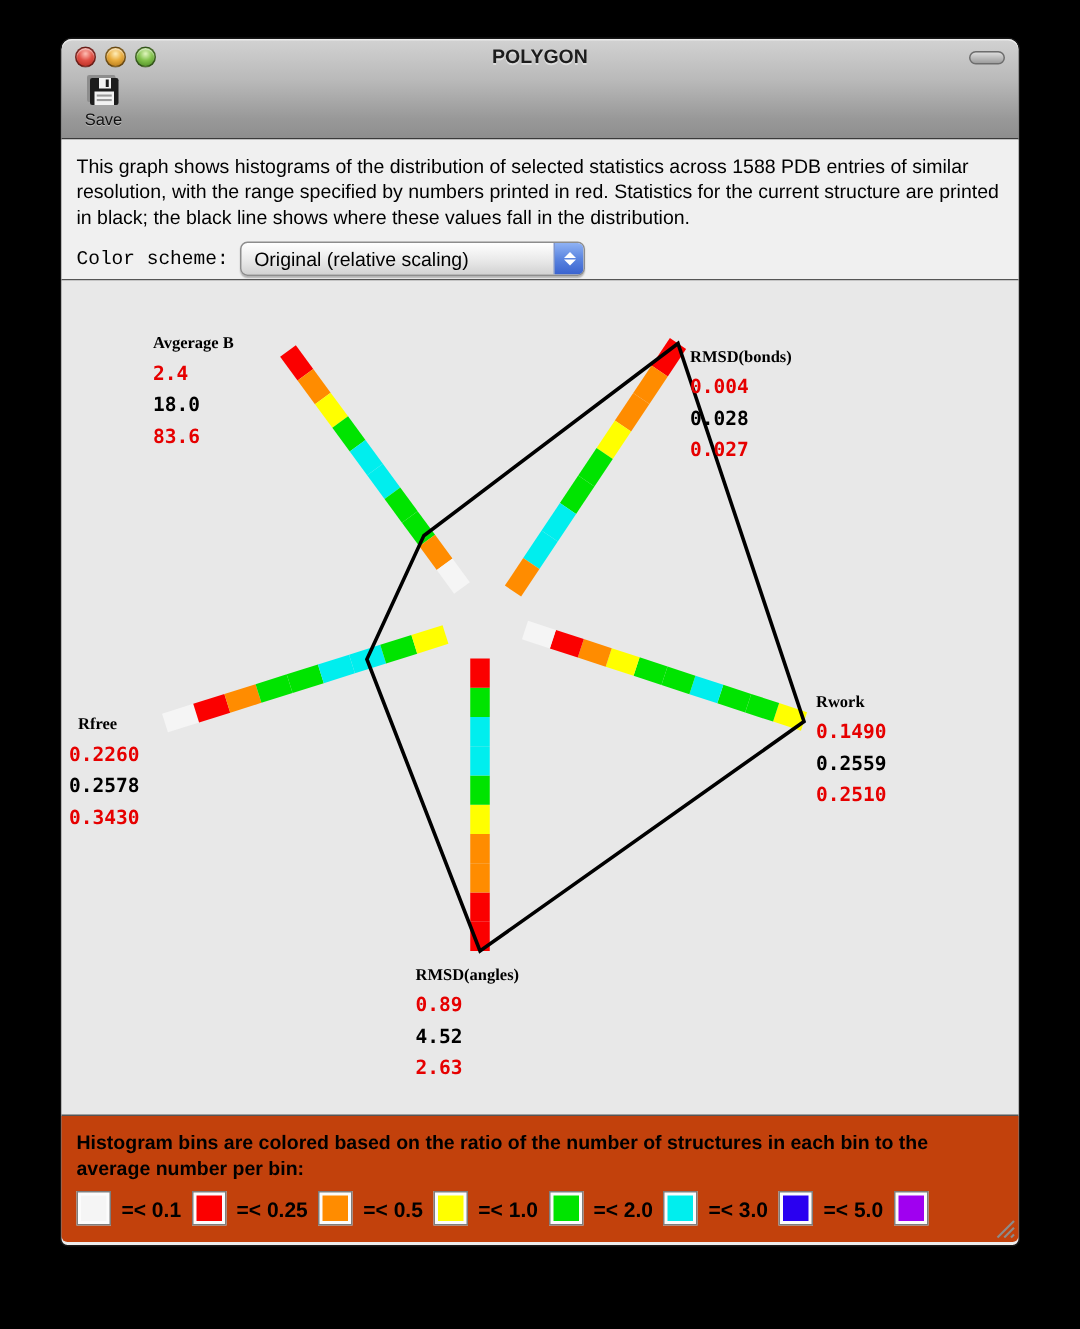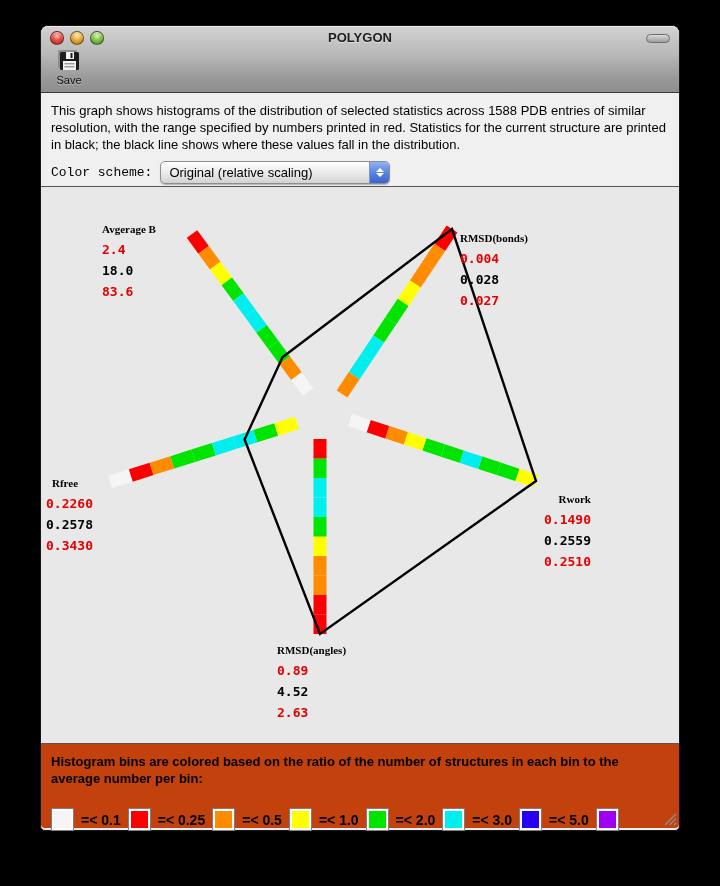--- a/index.html
+++ b/index.html
@@ -55,30 +55,30 @@
   .plot svg{position:absolute;left:0;top:0;}
   .axis-label{position:absolute;z-index:2;}
   .axis-title{font-family:"Liberation Serif",serif;font-weight:bold;font-size:11px;color:#000;
               line-height:19px;white-space:nowrap;}
   .axis-val{font-family:"DejaVu Sans Mono","Liberation Mono",monospace;font-weight:bold;
             font-size:13px;line-height:21px;white-space:nowrap;}
   .val-red{color:#e60000;}
   .val-black{color:#000;}
   .axis-avg_b{left:61px;top:33px;}
   .axis-bonds{left:419px;top:42px;}
-  .axis-rwork{left:503px;top:303px;text-align:right;}
+  .axis-rwork{left:503px;top:272px;}
   .axis-rfree{left:5px;top:287px;}
   .axis-rfree .axis-title{margin-left:6px;}
   .axis-angles{left:236px;top:454px;}
 
   
   .legend{height:84px;background:#c2410c;box-sizing:border-box;padding:9px 10px 0 10px;
           position:relative;border-radius:0 0 4px 4px;font-weight:bold;}
   .legend-text{font-size:13px;line-height:17px;color:#000;width:610px;}
-  .bins-row{display:flex;align-items:center;margin-top:21px;}
+  .bins-row{display:flex;align-items:center;margin-top:7px;}
   .bin{display:flex;align-items:center;}
   .swatch{width:23px;height:23px;border:1px solid #7e7e7e;background:#fcfcfc;padding:2px;
           box-sizing:border-box;display:block;}
   .swatch-fill{display:block;width:100%;height:100%;}
   .bin-label{font-size:14px;color:#000;margin:0 7px 0 7px;white-space:nowrap;}
   .bin:last-child .bin-label{margin:0;}
   .resize-grip{position:absolute;right:2px;bottom:2px;}
 </style>
 </head>
 <body>

